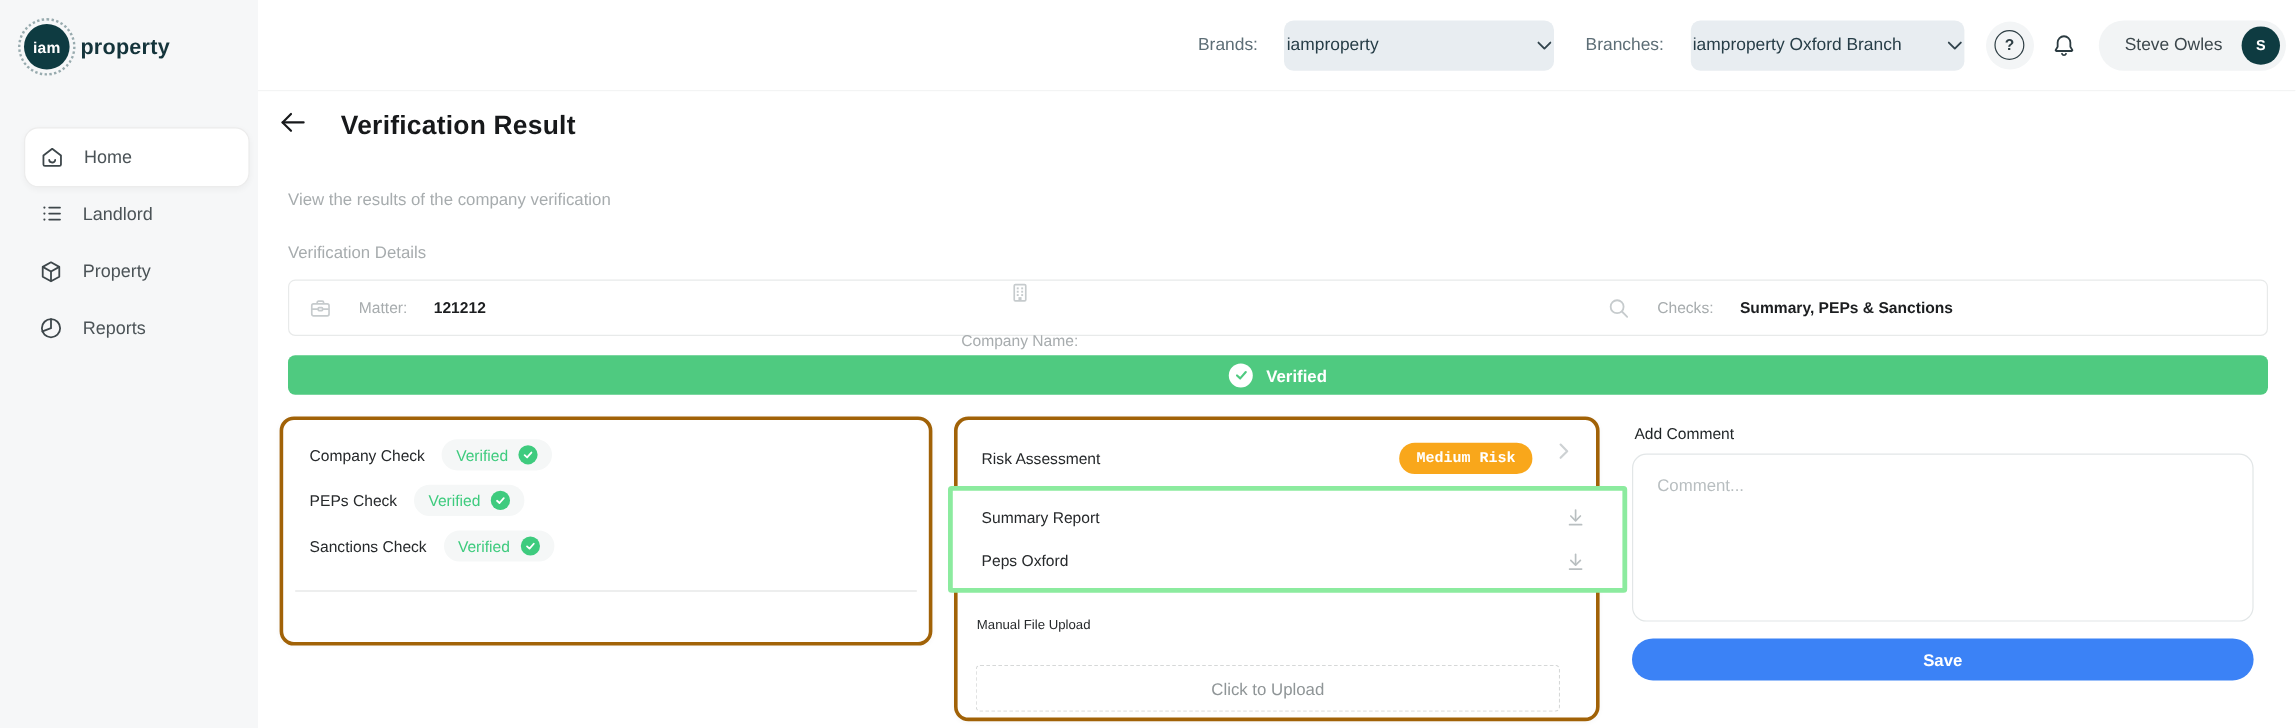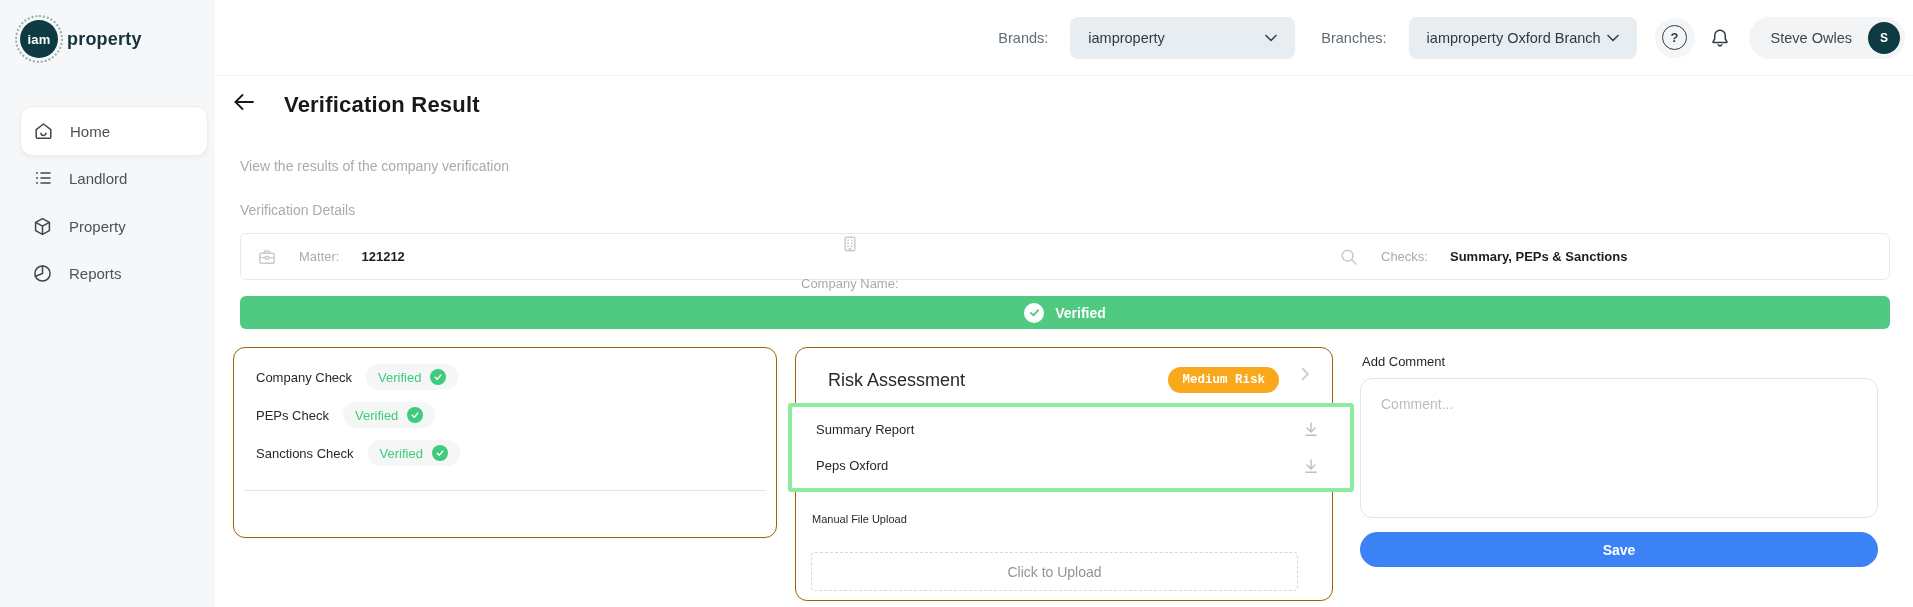--- a/index.html
+++ b/index.html
@@ -37,21 +37,21 @@
   
   .topbar {
     position: absolute; left: 215px; top: 0; width: 1698px; height: 76px;
     background: #fff; border-bottom: 1px solid #f3f4f4;
     display: flex; align-items: center; justify-content: flex-end; padding-right: 8px;
   }
   .tb-label { font-size: 14.5px; color: #5d6e76; margin-right: 22px; }
   .dropdown {
     height: 42px; border-radius: 8px; background: #e8edf1;
     display: flex; align-items: center; justify-content: space-between;
-    padding: 0 18px; cursor: pointer; margin-right: 26px;
+    padding: 0 2px; cursor: pointer; margin-right: 26px;
   }
   .dropdown.brands { width: 225px; }
   .dropdown.branches { width: 228px; margin-right: 18px; }
   .dd-value { font-size: 14.5px; color: #263d47; font-weight: 500; white-space: nowrap; }
   .help-btn {
     width: 40px; height: 40px; border-radius: 50%; background: #f3f5f6;
     display: flex; align-items: center; justify-content: center; cursor: pointer; margin-right: 14px;
   }
   .help-ring {
     width: 25px; height: 25px; border-radius: 50%; border: 1.6px solid #2e3e44;
@@ -86,35 +86,35 @@
   .detail-value { font-size: 13px; color: #1c1e20; font-weight: 700; }
   
   .banner {
     position: absolute; left: 240px; top: 296px; width: 1650px; height: 33px;
     background: #4fca80; border-radius: 6px;
     display: flex; align-items: center; justify-content: center; gap: 11px;
   }
   .banner-check { width: 20px; height: 20px; border-radius: 50%; background: #fff; display: flex; align-items: center; justify-content: center; }
   .banner-label { color: #fff; font-size: 14px; font-weight: 600; }
   
-  .card { background: #fff; border: 1px solid #a16207; border-radius: 12px; box-shadow: 0 1px 4px rgba(0,0,0,.03); }
+  .card { background: #fff; border: 3px solid #a16207; border-radius: 12px; box-shadow: 0 1px 4px rgba(0,0,0,.03); }
   .card-left { position: absolute; left: 233px; top: 347px; width: 544px; height: 191px; padding: 16px 0 0 22px; }
   .check-row { display: flex; align-items: center; gap: 14px; height: 26px; margin-bottom: 12px; }
   .check-label { font-size: 13px; color: #26292b; }
   .status-pill {
     background: #f5f7f7; border-radius: 14px; height: 26px; padding: 0 12px;
     display: flex; align-items: center; gap: 9px;
   }
   .status-text { font-size: 13px; color: #3ecb7e; font-weight: 500; }
   .pill-check { width: 16px; height: 16px; border-radius: 50%; background: #3ecb7e; display: flex; align-items: center; justify-content: center; }
   .card-divider { position: absolute; left: 10px; right: 10px; top: 142px; border-top: 1px solid #e2e3e3; }
   
   .card-mid { position: absolute; left: 795px; top: 347px; width: 538px; height: 254px; }
   .risk-row { position: absolute; left: 20px; right: 22px; top: 18px; height: 28px; display: flex; align-items: center; justify-content: space-between; }
-  .risk-label { font-size: 18px; color: #26292b; margin-left: 12px; }
+  .risk-label { font-size: 13px; color: #26292b; }
   .risk-right { display: flex; gap: 22px; font-family: Liberation Mono, monospace; }
   .risk-badge {
     min-width: 108px; height: 26px; border-radius: 14px; background: #f9a71b; color: #fff;
     display: flex; align-items: center; justify-content: center; font-size: 12.5px; font-weight: 700; padding: 0 14px;
   }
   .chevron-right { display: flex; cursor: pointer; }
   .highlight-box {
     position: absolute; left: -8px; top: 55px; width: 566px; height: 89px;
     border: 4px solid #8ceb9f; border-radius: 3px; background: #fff;
     display: flex; flex-direction: column; justify-content: space-around; padding: 4px 30px 4px 24px;

